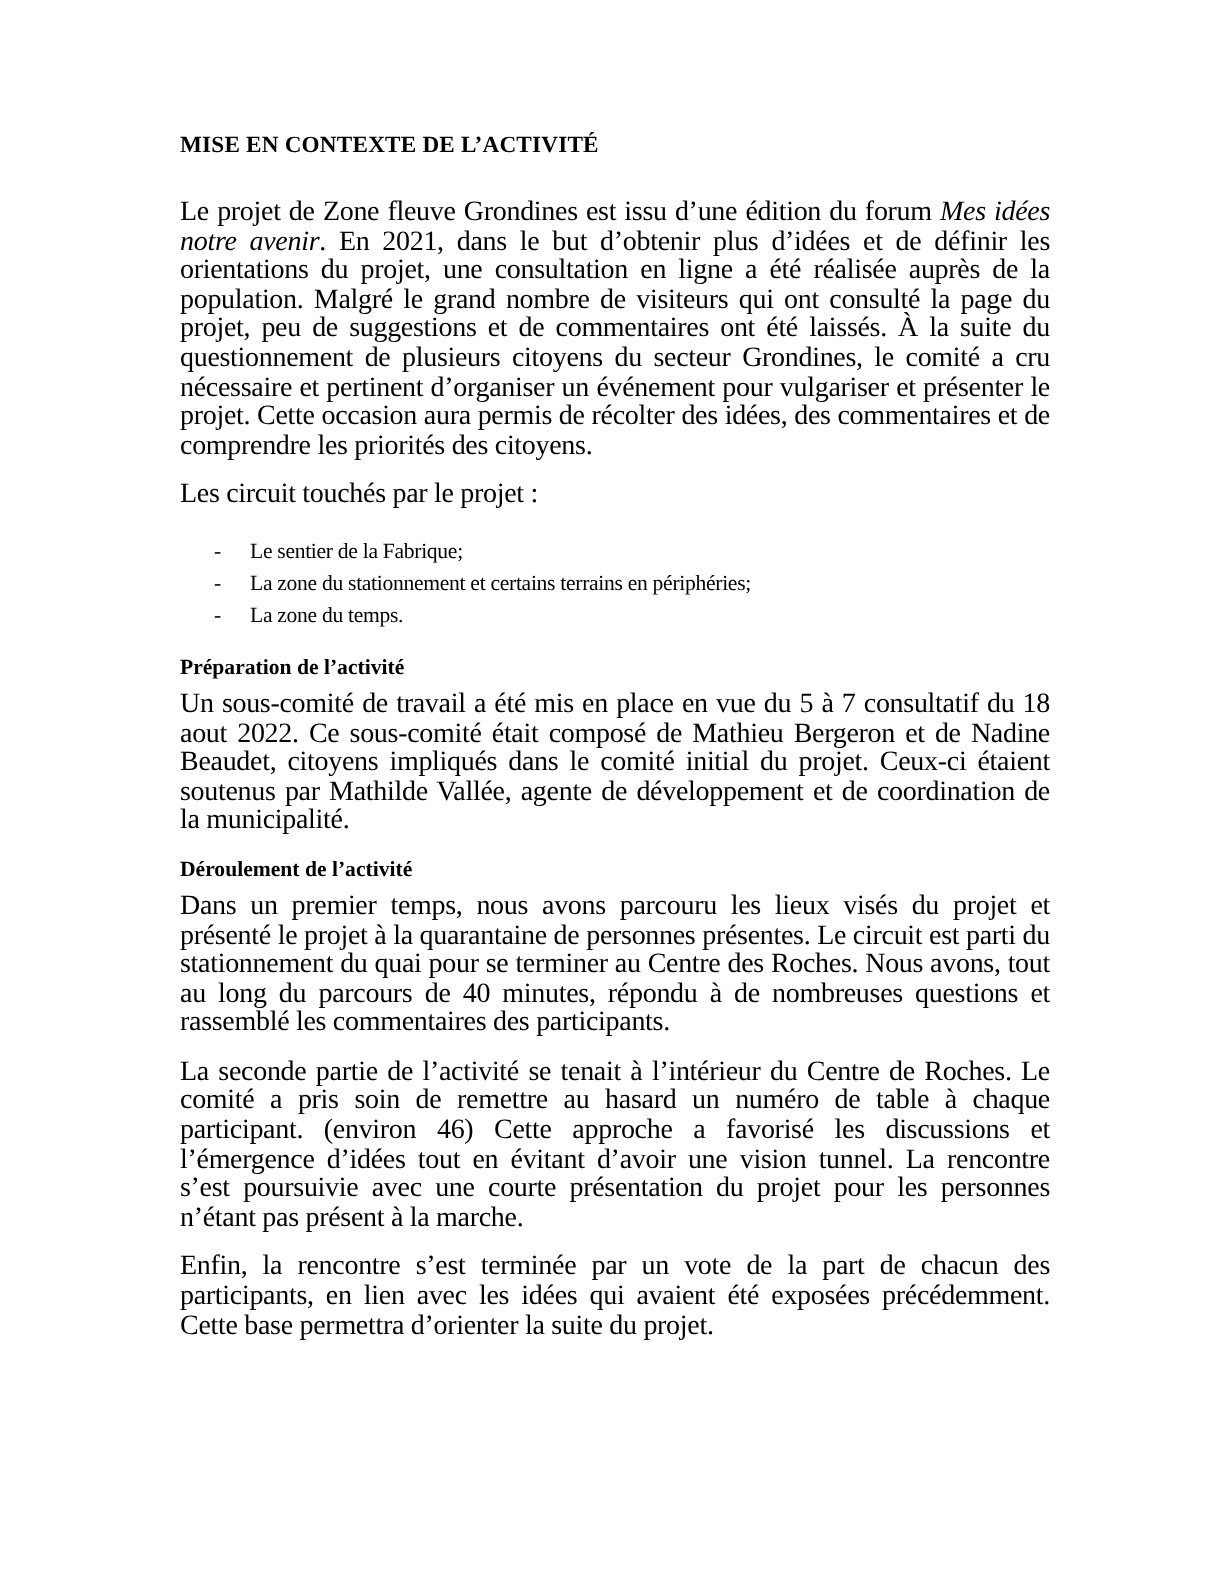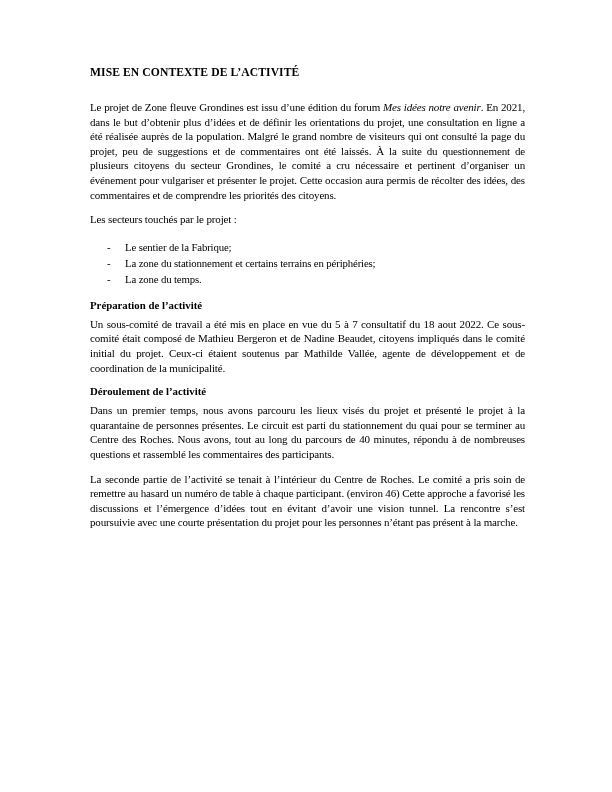--- a/index.html
+++ b/index.html
@@ -19,21 +19,21 @@
   .content {
     padding: 66px 87px 0 90px;
   }
   .doc-title {
     font-size: 11.6px;
     font-weight: bold;
     letter-spacing: 0.1px;
     margin: 0 0 21px 0;
   }
   p.body-par {
-    font-size: 11px;
+    font-size: 14px;
     letter-spacing: -0.15px;
     line-height: 14.6px;
     text-align: justify;
     margin: 0 0 10px 0;
   }
   p.single-line {
     text-align: left;
     margin: 0 0 12px 0;
   }
   ul.dash-list {
@@ -72,21 +72,21 @@
 </head>
 <body>
 
 <div class="page">
   <div class="content">
 
     <h1 class="doc-title">MISE EN CONTEXTE DE L’ACTIVITÉ</h1>
 
     <p class="body-par"><span>Le projet de Zone fleuve Grondines est issu d’une édition du forum </span><em>Mes idées notre avenir</em><span>. En 2021, dans le but d’obtenir plus d’idées et de définir les orientations du projet, une consultation en ligne a été réalisée auprès de la population. Malgré le grand nombre de visiteurs qui ont consulté la page du projet, peu de suggestions et de commentaires ont été laissés. À la suite du questionnement de plusieurs citoyens du secteur Grondines, le comité a cru nécessaire et pertinent d’organiser un événement pour vulgariser et présenter le projet. Cette occasion aura permis de récolter des idées, des commentaires et de comprendre les priorités des citoyens.</span></p>
 
-    <p class="body-par single-line">Les secteurs touchés par le projet :</p>
+    <p class="body-par single-line">Les circuit touchés par le projet :</p>
 
     <ul class="dash-list">
       <li>
         <span class="dash">-</span>
         <span>Le sentier de la Fabrique;</span>
       </li>
       <li>
         <span class="dash">-</span>
         <span>La zone du stationnement et certains terrains en périphéries;</span>
       </li>
@@ -100,20 +100,21 @@
     <h2 class="section-heading">Préparation de l’activité</h2>
 
     <p class="body-par">Un sous-comité de travail a été mis en place en vue du 5 à 7 consultatif du 18 aout 2022. Ce sous-comité était composé de Mathieu Bergeron et de Nadine Beaudet, citoyens impliqués dans le comité initial du projet. Ceux-ci étaient soutenus par Mathilde Vallée, agente de développement et de coordination de la municipalité.</p>
 
     <h2 class="section-heading">Déroulement de l’activité</h2>
 
     <p class="body-par">Dans un premier temps, nous avons parcouru les lieux visés du projet et présenté le projet à la quarantaine de personnes présentes. Le circuit est parti du stationnement du quai pour se terminer au Centre des Roches. Nous avons, tout au long du parcours de 40 minutes, répondu à de nombreuses questions et rassemblé les commentaires des participants.</p>
 
     <p class="body-par">La seconde partie de l’activité se tenait à l’intérieur du Centre de Roches. Le comité a pris soin de remettre au hasard un numéro de table à chaque participant. (environ 46) Cette approche a favorisé les discussions et l’émergence d’idées tout en évitant d’avoir une vision tunnel. La rencontre s’est poursuivie avec une courte présentation du projet pour les personnes n’étant pas présent à la marche.</p>
 
+    <p class="body-par">Enfin, la rencontre s’est terminée par un vote de la part de chacun des participants, en lien avec les idées qui avaient été exposées précédemment. Cette base permettra d’orienter la suite du projet.</p>
 
   </div>
 
   <div class="footer">
     <span>2022-10-05</span>
     <span>2</span>
   </div>
 </div>
 
 </body></html>

